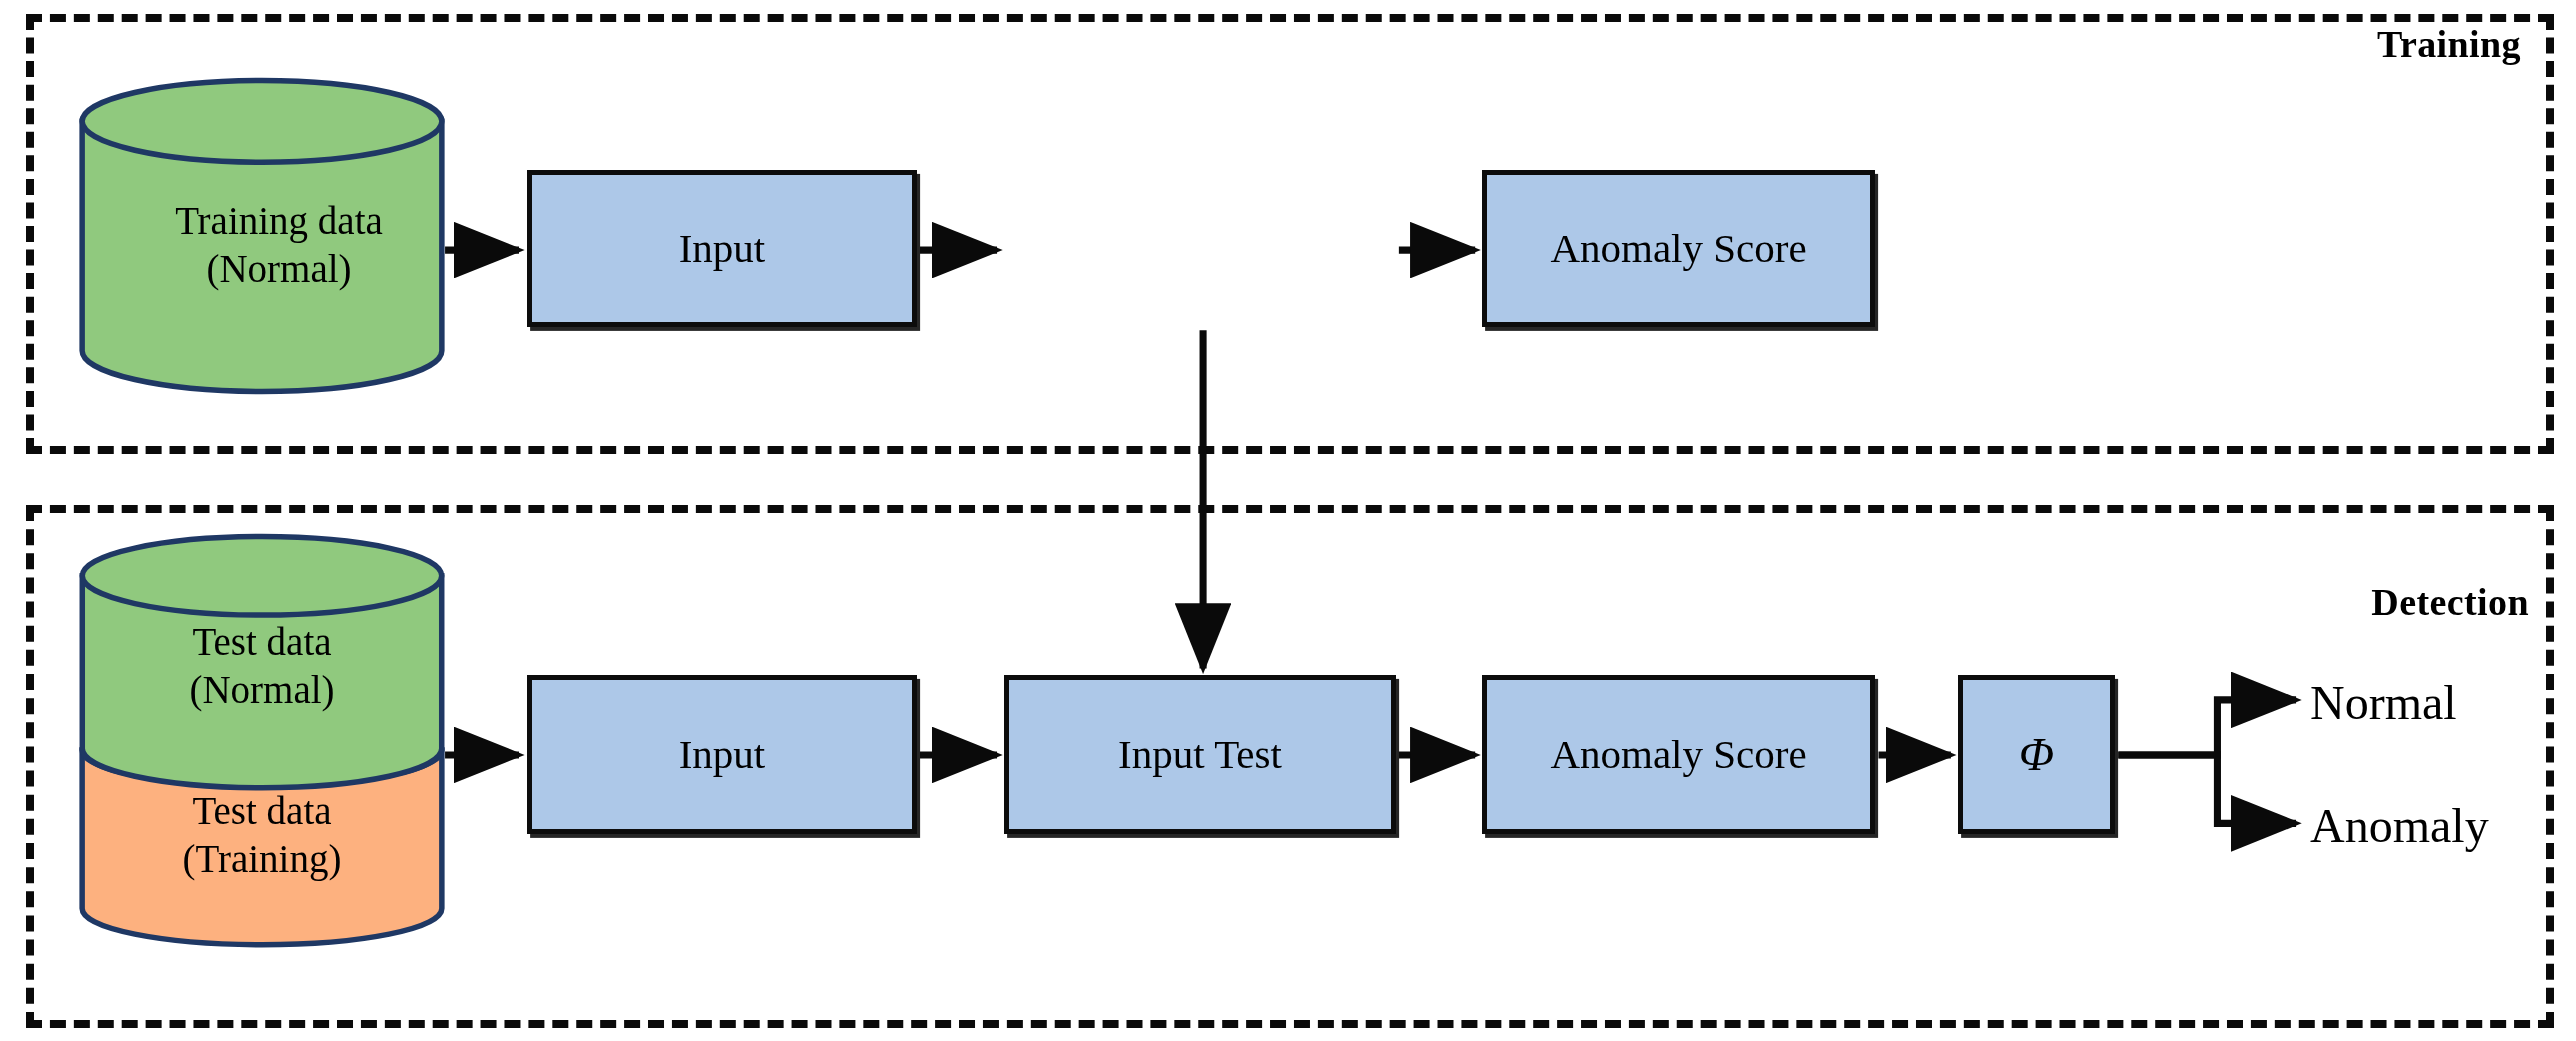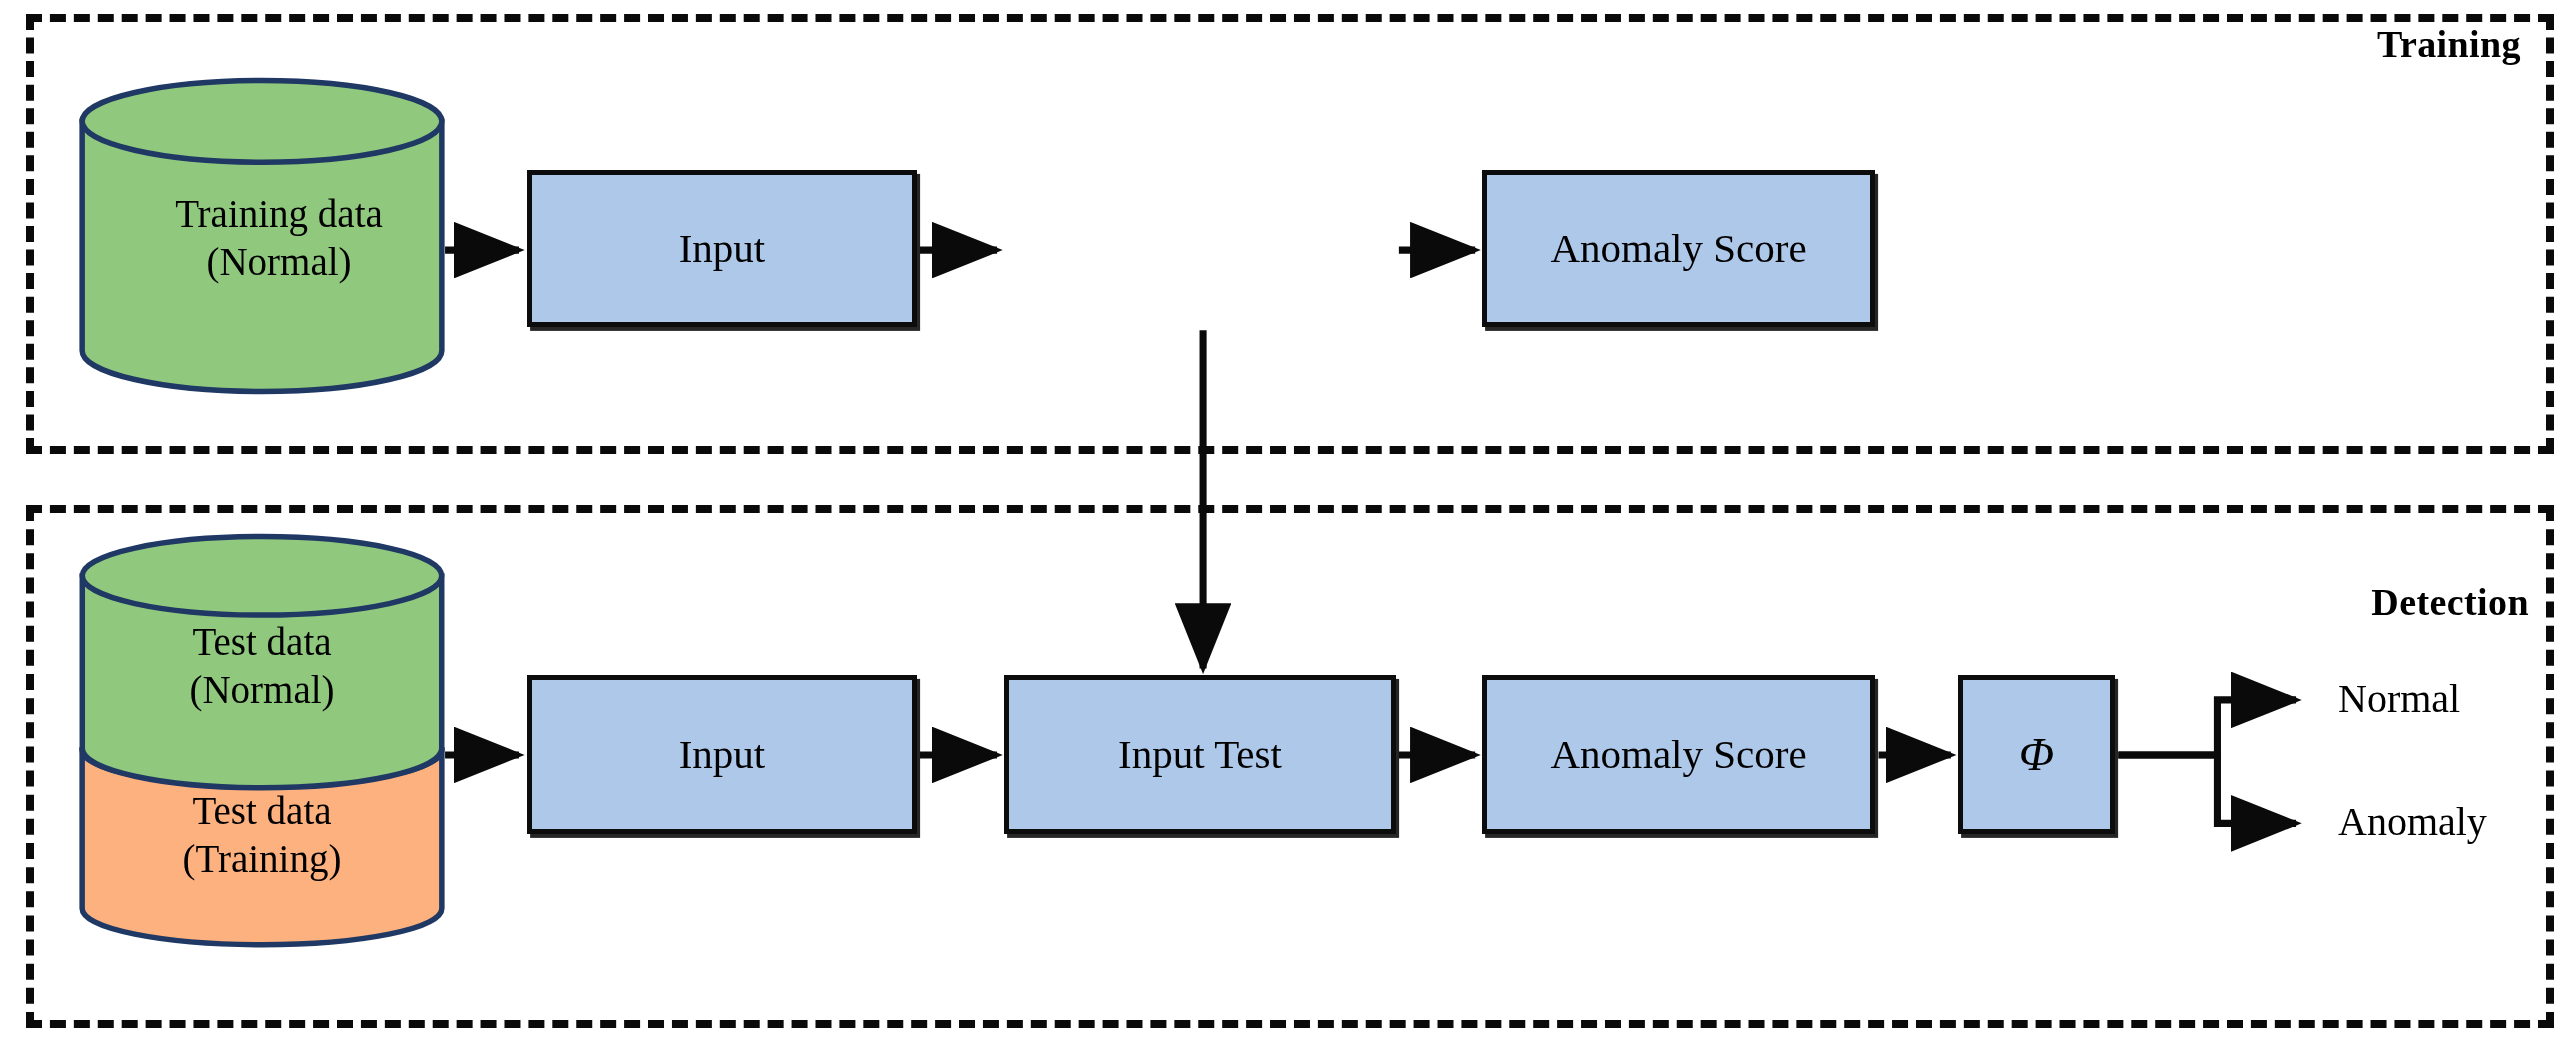--- a/index.html
+++ b/index.html
@@ -40,38 +40,38 @@
   .cyl .cyl-label{
     position:absolute;left:0;right:0;text-align:center;color:#000;
     font-size:39px;line-height:1.22;white-space:nowrap;
   }
 
   
   #wires{position:absolute;left:0;top:0;width:2576px;height:1042px;
          pointer-events:none;overflow:visible;}
 
   
-  .outlabel{position:absolute;color:#000;font-size:40px;line-height:1;white-space:nowrap;margin-left:28px;}
+  .outlabel{position:absolute;color:#000;font-size:48px;line-height:1;white-space:nowrap;}
 </style>
 </head>
 <body>
 
 <div class="stage">
 
   <div class="section" id="training-section">
     <div class="frame"></div>
     <div class="section-title" id="training-title">Training</div>
   </div>
 
   <div class="cyl" id="cyl-training" style="left:79px;top:77px;width:366px;height:318px;">
     <svg width="366" height="318" viewBox="0 0 466 404" aria-hidden="true">
       <path d="M4,56 L4,348 A229,52 0 0 0 462,348 L462,56 Z" fill="#90c97e" stroke="#1f3864" stroke-width="7"></path>
       <ellipse cx="233" cy="56" rx="229" ry="52" fill="#90c97e" stroke="#1f3864" stroke-width="7"></ellipse>
     </svg>
-    <div class="cyl-label" style="top:113px;padding-left:34px;">
+    <div class="cyl-label" style="top:120px;padding-left:34px;">
       <span>Training data</span><br>
       <span>(Normal)</span>
     </div>
   </div>
 
   <div class="pbox" id="train-input" style="left:527px;top:170px;width:390px;height:157px;">Input</div>
 
 
   <div class="pbox" id="train-score" style="left:1482px;top:170px;width:393px;height:157px;">Anomaly Score</div>
 

